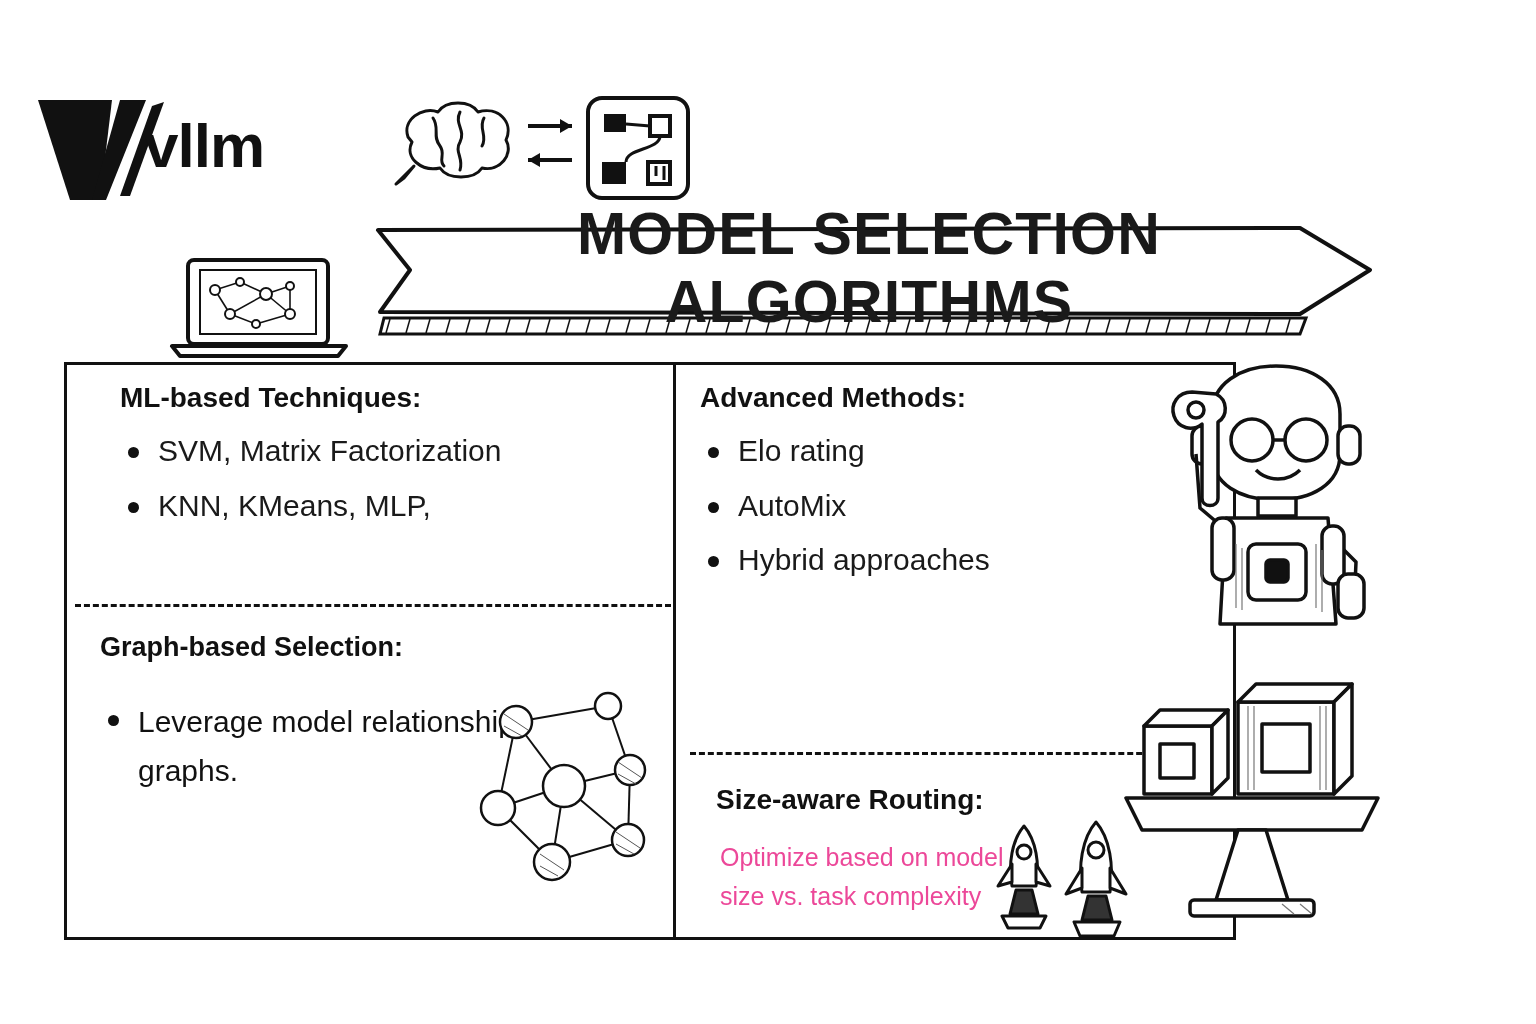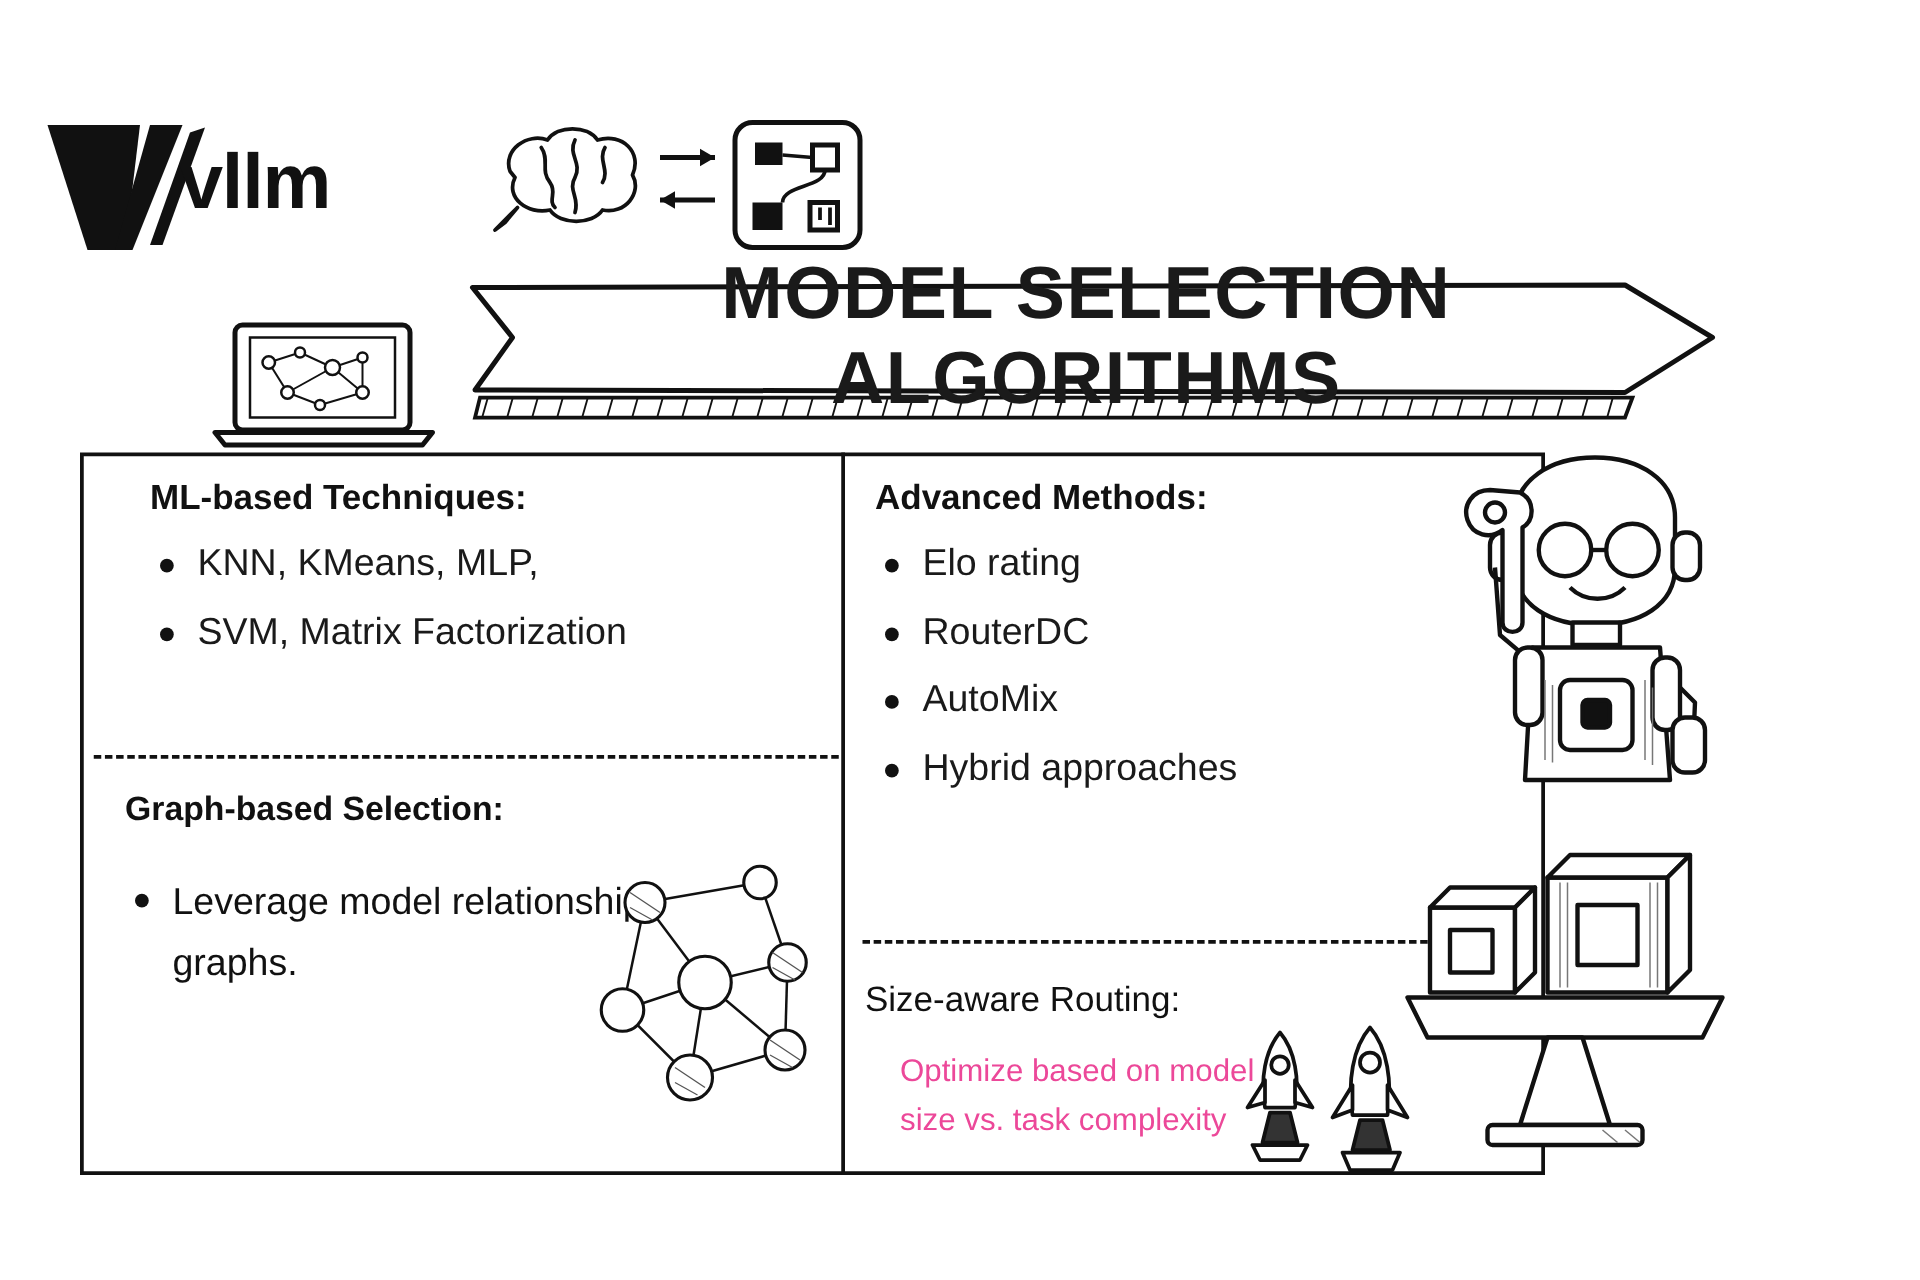--- a/index.html
+++ b/index.html
@@ -176,24 +176,24 @@
     left: 8px;
     top: 17px;
     width: 11px;
     height: 11px;
     background: #111111;
     border-radius: 50%;
   }
 
   .size-head {
     position: absolute;
-    left: 692px;
+    left: 716px;
     top: 784px;
     font-size: 28px;
-    font-weight: normal;
+    font-weight: bold;
   }
   .size-body {
     position: absolute;
     left: 700px;
     top: 838px;
     width: 300px;
     font-size: 25px;
     line-height: 1.56;
     color: #ec4899;
     margin-left: 20px;
@@ -361,37 +361,36 @@
 <div class="frame"></div>
 <div class="col-divider"></div>
 <div class="dashed-sep sep-left"></div>
 <div class="dashed-sep sep-right"></div>
 
 <div class="col-left">
   <div class="sec-head">
     <span>ML-based Techniques</span><span class="colon">:</span>
   </div>
   <ul class="bullets">
+    <li>SVM, Matrix Factorization</li>
     <li>KNN, KMeans, MLP,</li>
-    <li>SVM, Matrix Factorization</li>
   </ul>
 </div>
 
 <div class="graph-head">
   <span>Graph-based Selection</span><span>:</span>
 </div>
 <div class="graph-bullet">Leverage model relationship graphs.</div>
 
 <div class="col-right">
   <div class="sec-head">
     <span> Advanced Methods</span><span>:</span>
   </div>
   <ul class="bullets">
     <li>Elo rating</li>
-    <li>RouterDC</li>
     <li>AutoMix</li>
     <li>Hybrid approaches</li>
   </ul>
 </div>
 
 <div class="size-head">
   <span>Size-aware Routing</span><span>:</span>
 </div>
 <div class="size-body">Optimize based on model size vs. task complexity</div>
 

